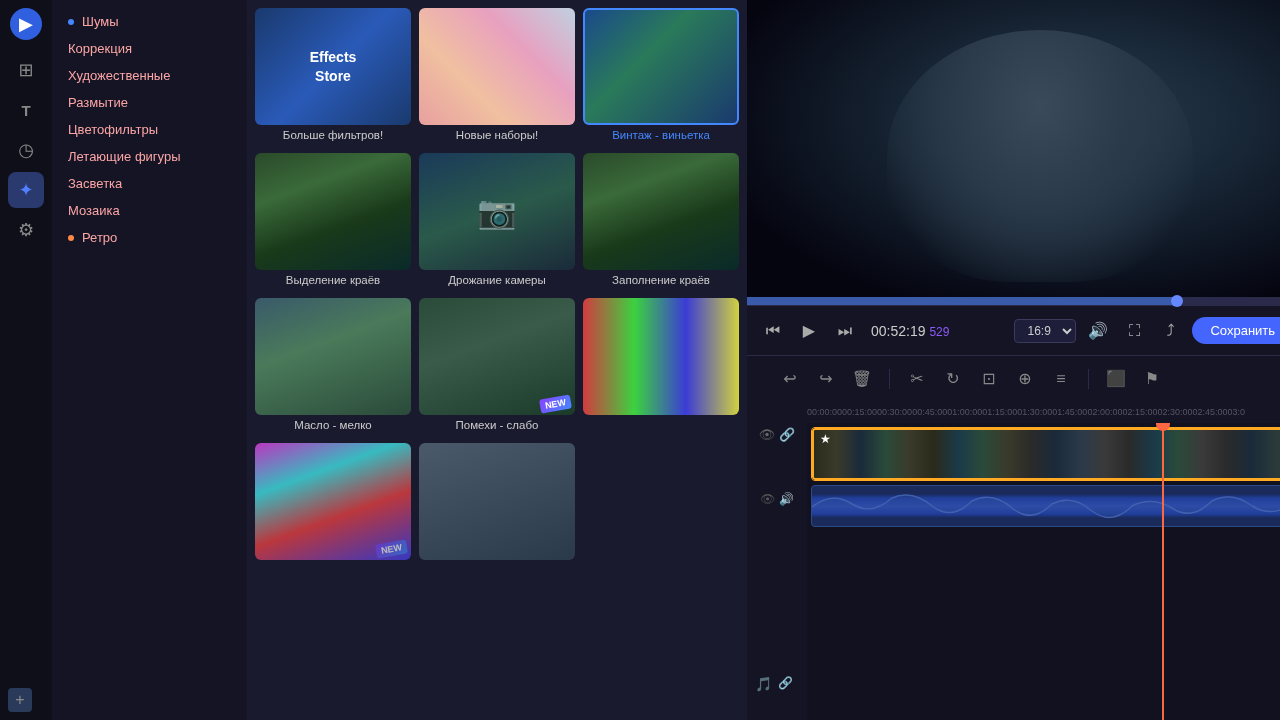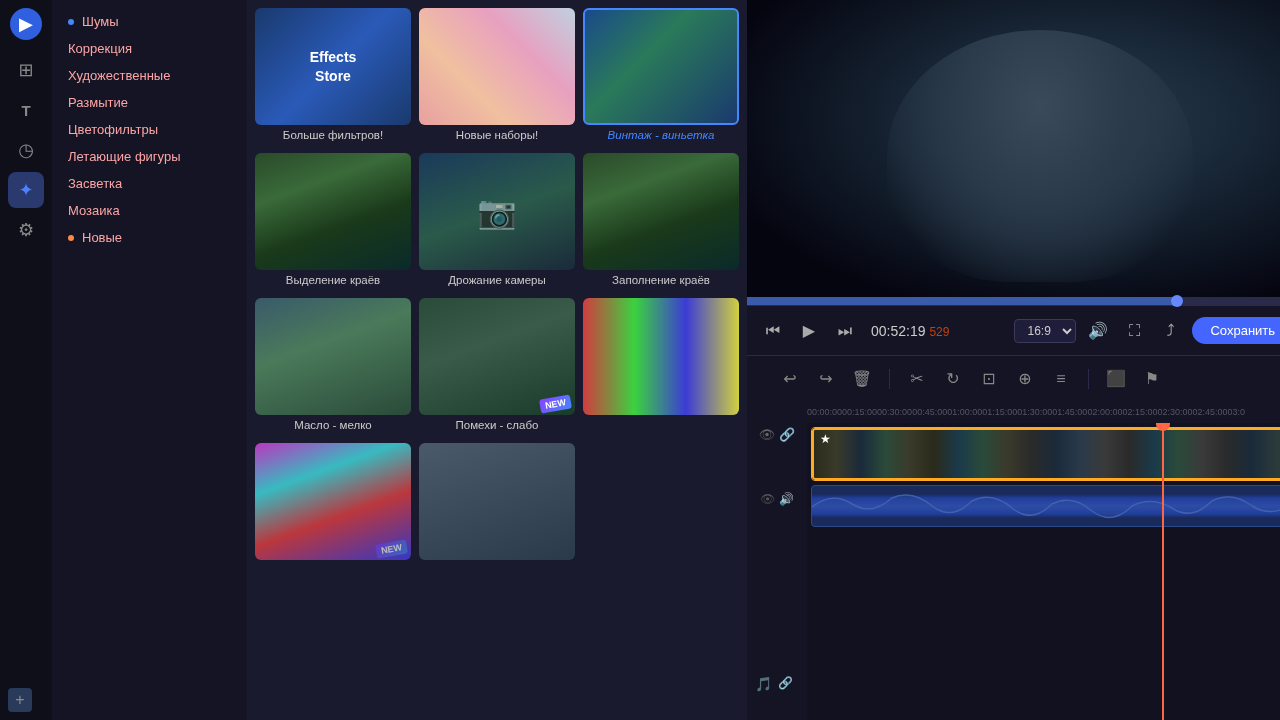--- a/index.html
+++ b/index.html
@@ -101,21 +101,21 @@
     }
     .effect-thumb.selected {
       border: 2px solid #4488ff;
     }
     .effect-label {
       font-size: 11.5px;
       color: #ccc;
       margin-top: 4px;
       padding-bottom: 4px;
     }
-    .effect-label.blue { color: #4488ff; font-style: italic; }
+    .effect-label.blue { color: #4488ff; }
     .new-badge {
       position: absolute;
       bottom: 4px;
       right: 4px;
       background: linear-gradient(135deg, #8844ff, #4488ff);
       color: #fff;
       font-size: 9px;
       font-weight: bold;
       padding: 2px 5px;
       border-radius: 3px;
@@ -235,21 +235,21 @@
       cursor: pointer;
       font-size: 16px;
       border-radius: 4px;
     }
     .time-display {
       font-size: 14px;
       color: #ccc;
       margin-left: 4px;
     }
     .time-faded {
-      color: #c2410c;
+      color: #8b5cf6;
       font-size: 12px;
     }
     .spacer { flex: 1; }
     .ratio-select {
       background: #1e1e3a;
       border: 1px solid #3a3a5a;
       color: #ccc;
       border-radius: 4px;
       padding: 3px 8px;
       font-size: 12px;
@@ -518,21 +518,21 @@
     <span>Летающие фигуры</span>
   </div>
   <div class="sidebar-item">
     <span>Засветка</span>
   </div>
   <div class="sidebar-item">
     <span>Мозаика</span>
   </div>
   <div class="sidebar-item">
     <span class="dot dot-orange"></span>
-    <span>Новые</span>
+    <span>Ретро</span>
   </div>
 </div>
 
 <div class="effects-panel">
   <div class="effects-grid">
 
     <div class="effect-item">
       <div class="effect-thumb bg-effects-store">
         <span style="font-weight:bold;font-size:14px;color:#fff;text-align:center;padding:8px;">Effects<br>Store</span>
       </div>

